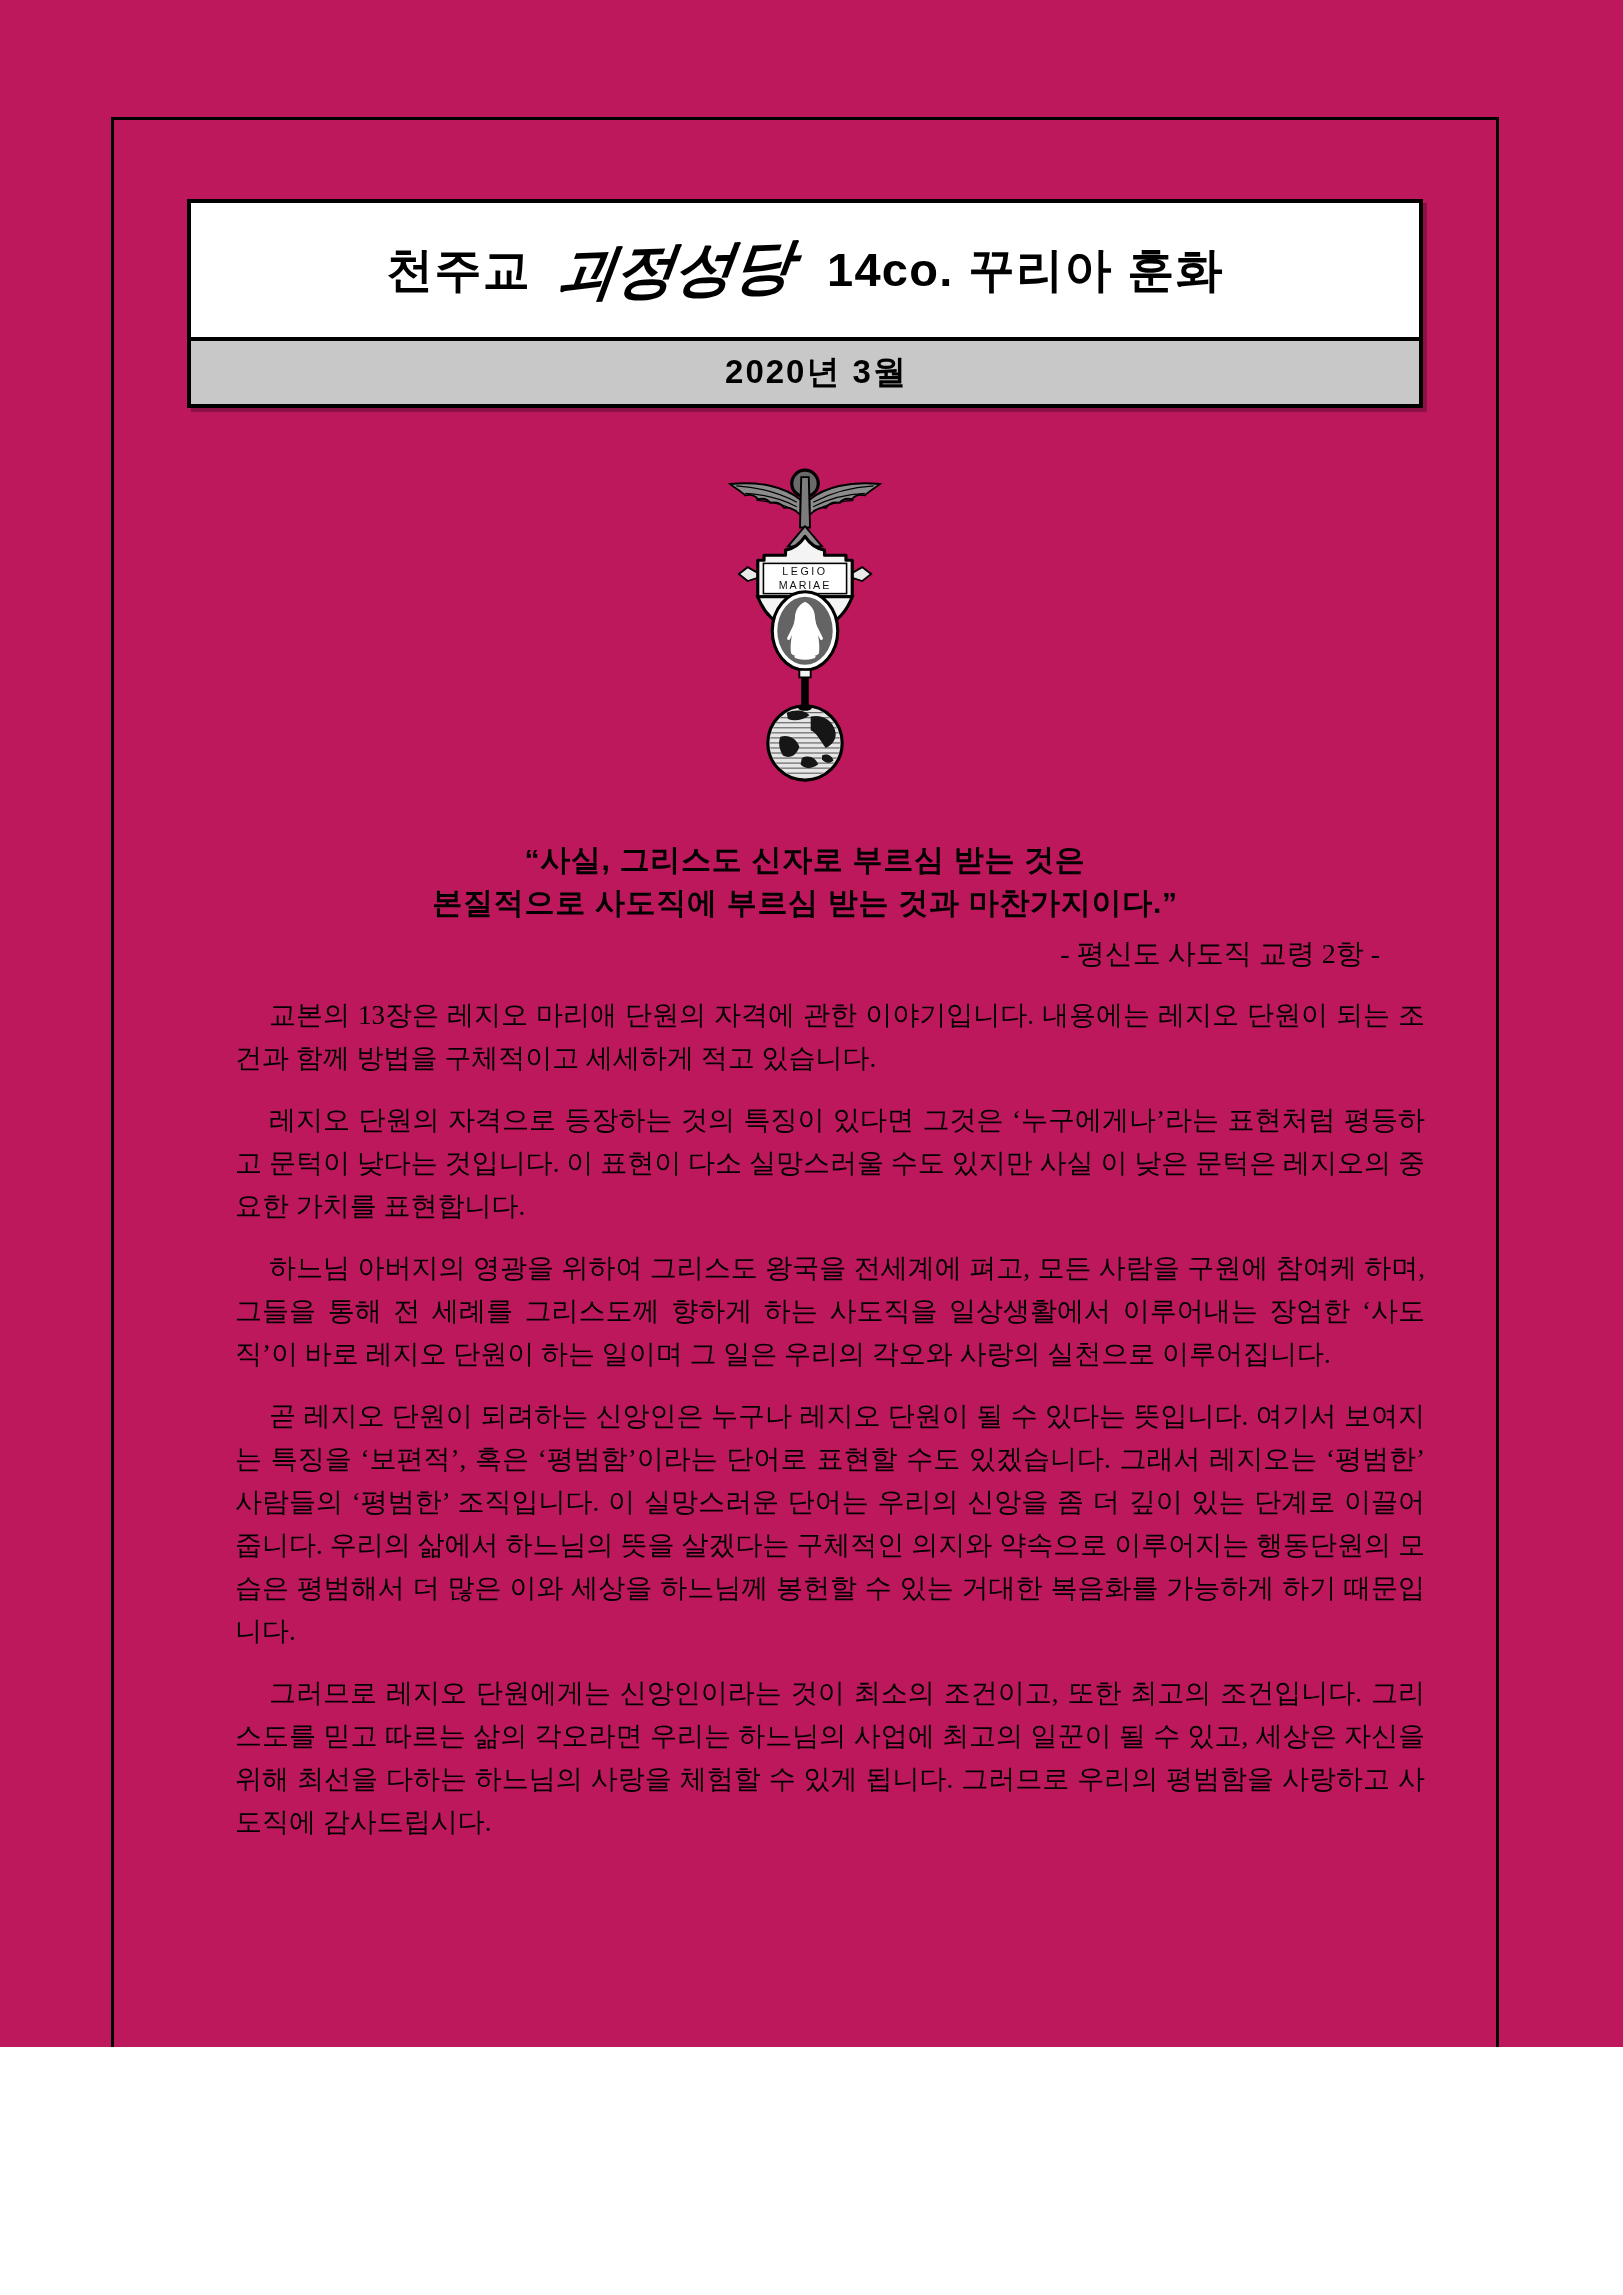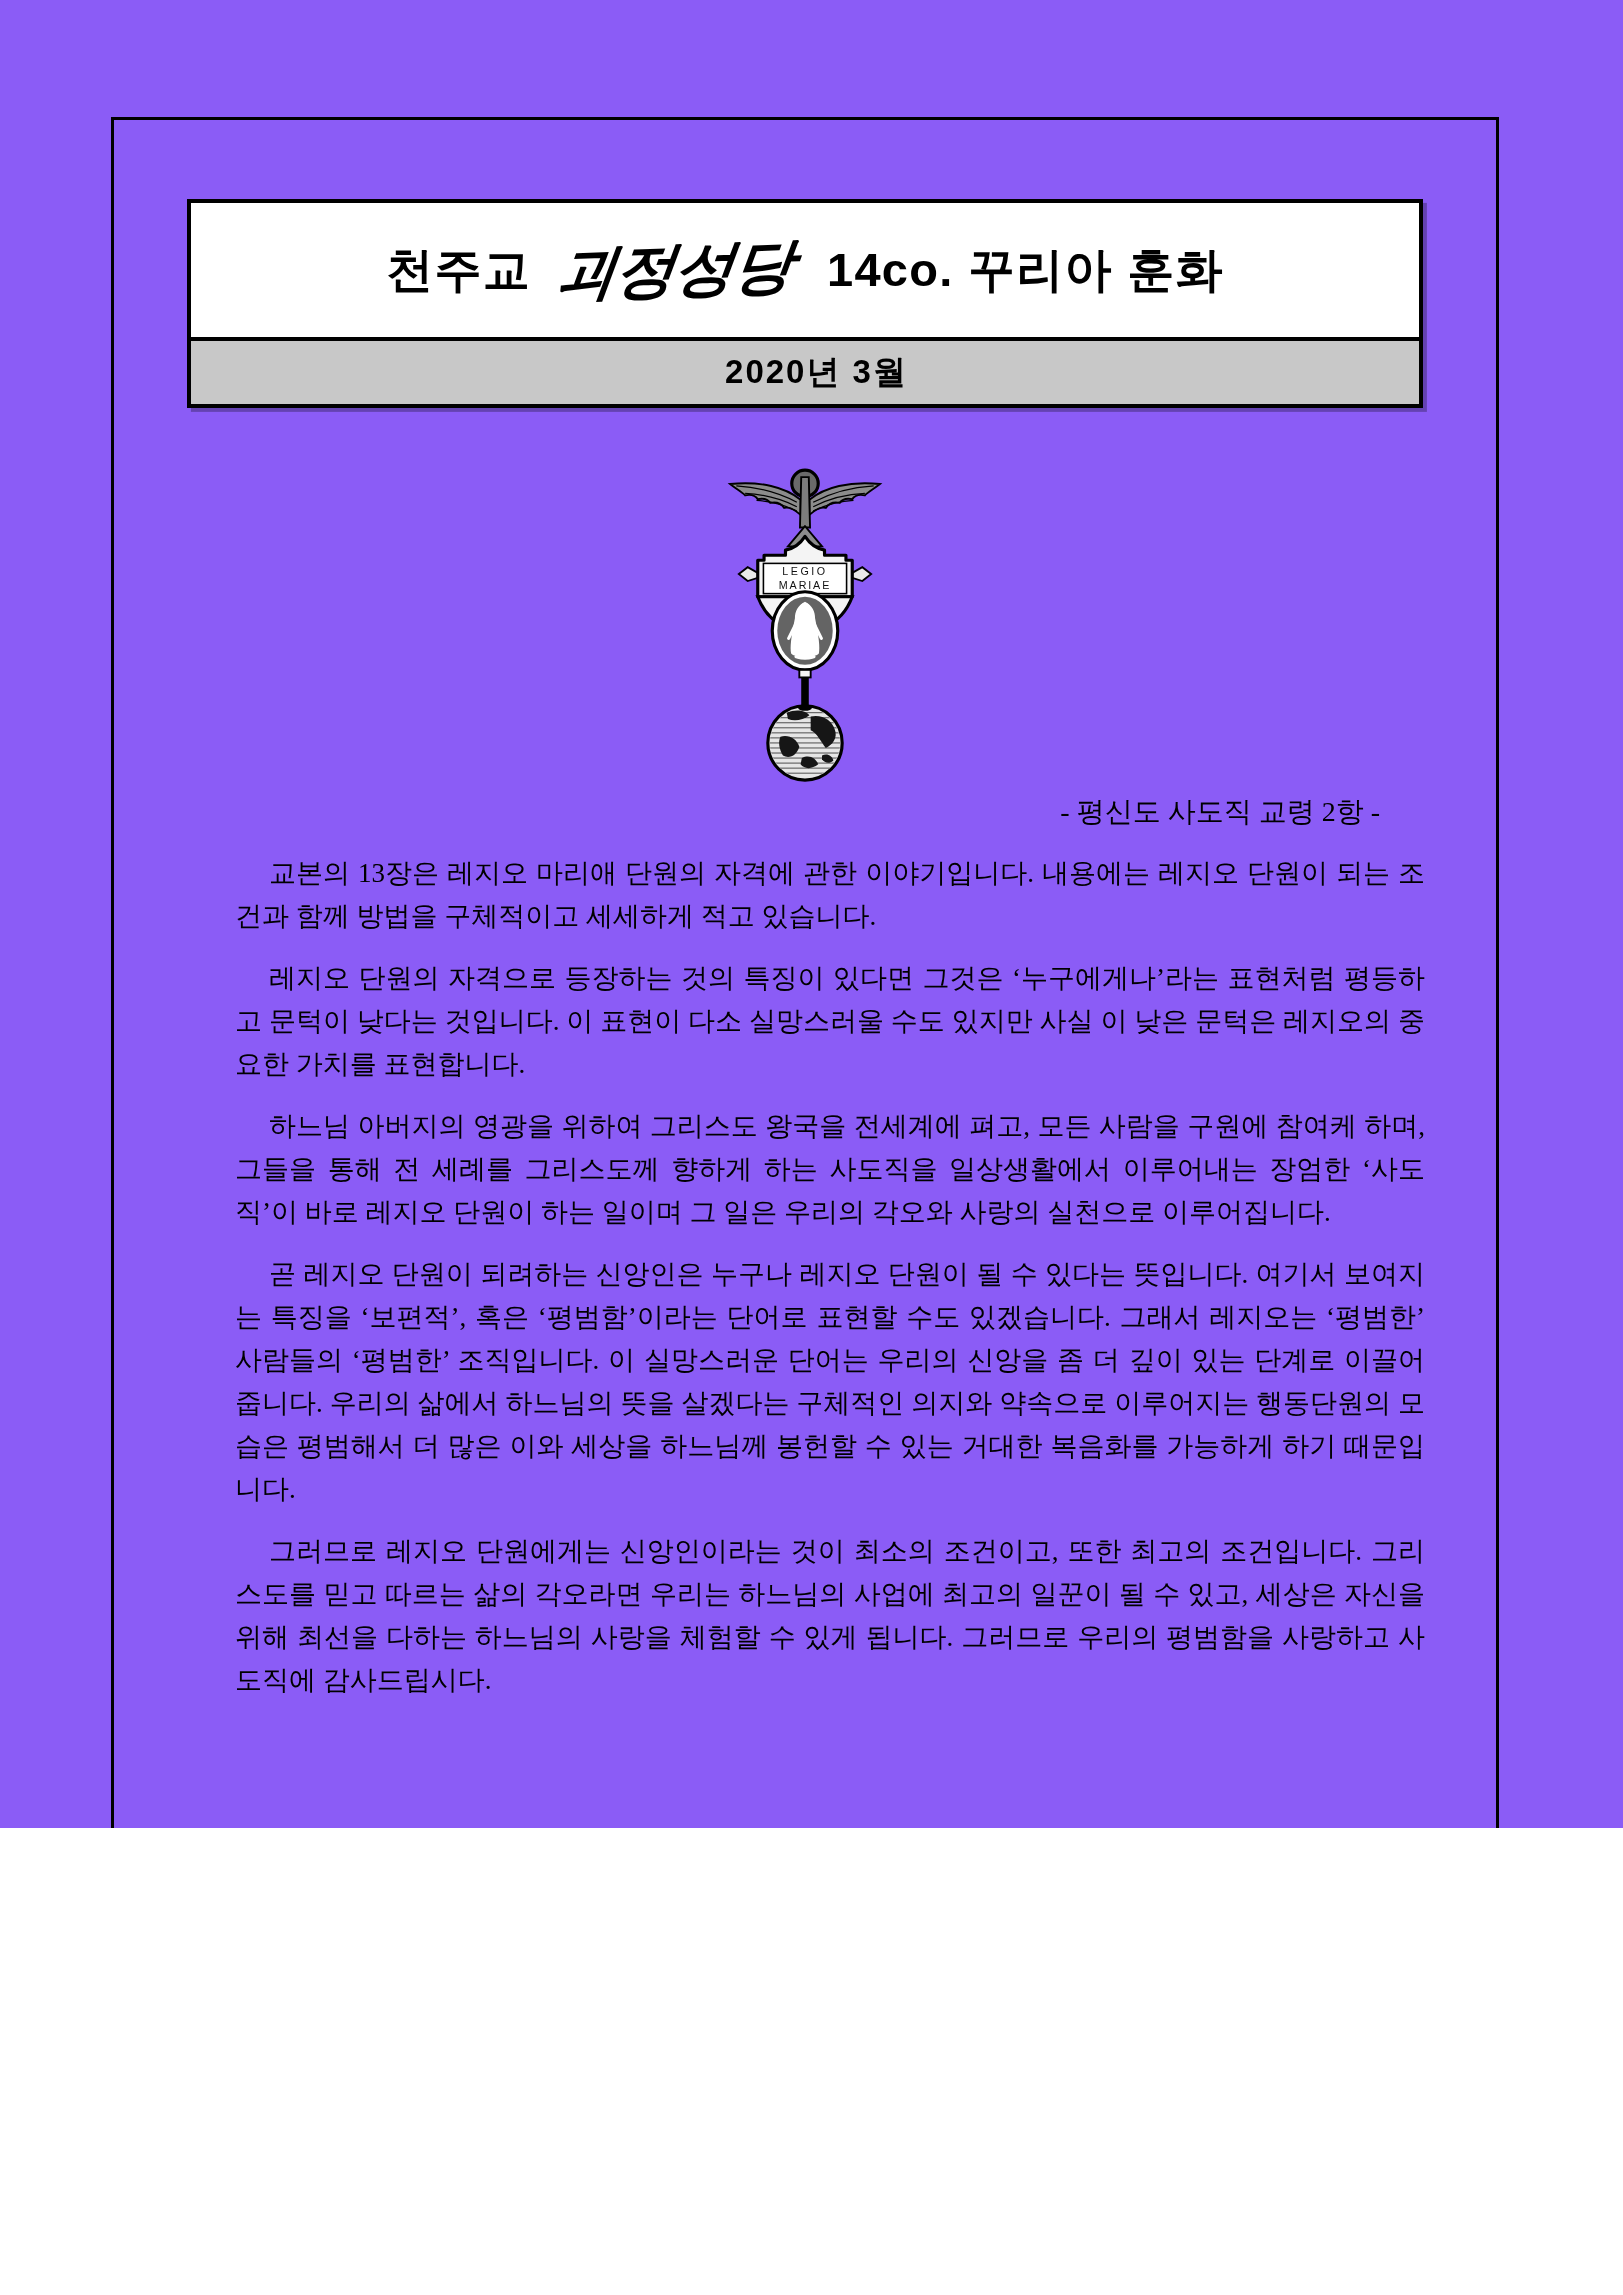--- a/index.html
+++ b/index.html
@@ -1,19 +1,19 @@
 <!DOCTYPE html>
 <html style="font-size:10.5px"><head>
 <meta charset="utf-8">
 <style>
   html,body{margin:0;padding:0;background:#ffffff;}
   .page{
     position:relative;
-    width:1623px;height:1828px;
-    background:#8b5cf6;
+    width:1623px;height:2047px;
+    background:#be185d;
     font-family:"Liberation Sans",sans-serif;
     color:#000;
     overflow:hidden;
   }
   .frame{
     position:absolute;left:111px;top:117px;
     width:1388px;height:2072px;
     box-sizing:border-box;
     border:3.3px solid #000;
   }
@@ -162,20 +162,24 @@
             <path d="M134 396 C 152 392, 168 402, 172 416 C 178 430, 168 442, 158 446 C 150 436, 144 422, 134 418 Z"></path>
             <path d="M86 428 C 100 424, 112 432, 116 444 C 112 458, 100 464, 90 458 C 84 448, 82 436, 86 428 Z"></path>
             <path d="M120 462 C 132 456, 142 462, 146 472 C 136 480, 124 480, 118 472 Z"></path>
             <path d="M152 458 C 160 454, 168 458, 170 466 C 164 472, 156 470, 152 464 Z"></path>
           </g>
           <ellipse cx="125" cy="382" rx="11" ry="5" fill="#000"></ellipse>
         </g>
       </svg>
     </div>
 
+    <div class="quote">
+      <div>“사실, 그리스도 신자로 부르심 받는 것은</div>
+      <div>본질적으로 사도직에 부르심 받는 것과 마찬가지이다.”</div>
+    </div>
     <div class="attribution">- 평신도 사도직 교령 2항 -</div>
 
     <div class="bodytext">
       <p>교본의 13장은 레지오 마리애 단원의 자격에 관한 이야기입니다. 내용에는 레지오 단원이 되는 조건과 함께 방법을 구체적이고 세세하게 적고 있습니다.</p>
       <p>레지오 단원의 자격으로 등장하는 것의 특징이 있다면 그것은 ‘누구에게나’라는 표현처럼 평등하고 문턱이 낮다는 것입니다. 이 표현이 다소 실망스러울 수도 있지만 사실 이 낮은 문턱은 레지오의 중요한 가치를 표현합니다.</p>
       <p>하느님 아버지의 영광을 위하여 그리스도 왕국을 전세계에 펴고, 모든 사람을 구원에 참여케 하며, 그들을 통해 전 세례를 그리스도께 향하게 하는 사도직을 일상생활에서 이루어내는 장엄한 ‘사도직’이 바로 레지오 단원이 하는 일이며 그 일은 우리의 각오와 사랑의 실천으로 이루어집니다.</p>
       <p>곧 레지오 단원이 되려하는 신앙인은 누구나 레지오 단원이 될 수 있다는 뜻입니다. 여기서 보여지는 특징을 ‘보편적’, 혹은 ‘평범함’이라는 단어로 표현할 수도 있겠습니다. 그래서 레지오는 ‘평범한’ 사람들의 ‘평범한’ 조직입니다. 이 실망스러운 단어는 우리의 신앙을 좀 더 깊이 있는 단계로 이끌어 줍니다. 우리의 삶에서 하느님의 뜻을 살겠다는 구체적인 의지와 약속으로 이루어지는 행동단원의 모습은 평범해서 더 많은 이와 세상을 하느님께 봉헌할 수 있는 거대한 복음화를 가능하게 하기 때문입니다.</p>
       <p>그러므로 레지오 단원에게는 신앙인이라는 것이 최소의 조건이고, 또한 최고의 조건입니다. 그리스도를 믿고 따르는 삶의 각오라면 우리는 하느님의 사업에 최고의 일꾼이 될 수 있고, 세상은 자신을 위해 최선을 다하는 하느님의 사랑을 체험할 수 있게 됩니다. 그러므로 우리의 평범함을 사랑하고 사도직에 감사드립시다.</p>
     </div>
 

